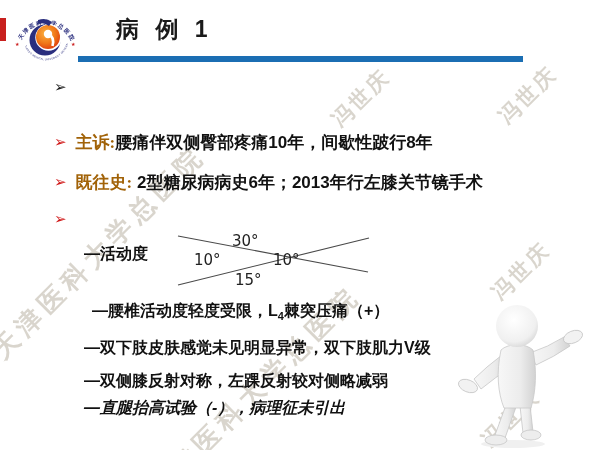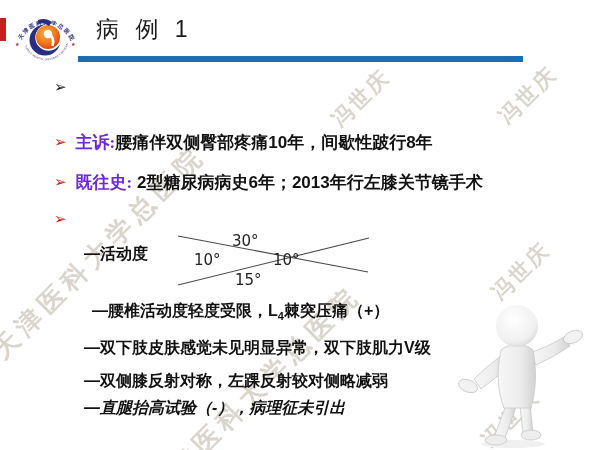--- a/index.html
+++ b/index.html
@@ -4,42 +4,42 @@
 <style>
   html,body{margin:0;padding:0;}
   #slide{
     position:relative; width:600px; height:450px; background:#ffffff;
     overflow:hidden; font-family:"Liberation Sans","DejaVu Sans",sans-serif;
   }
   
   .left-strip{position:absolute;left:0;top:18px;width:6px;height:23px;background:#c8201e;}
   .logo{position:absolute;left:12px;top:6px;width:68px;height:64px;}
   .slide-title{
-    position:absolute;left:96px;top:14px;font-size:23px;font-weight:normal;
+    position:absolute;left:116px;top:14px;font-size:23px;font-weight:bold;
     color:#1a1a1a;letter-spacing:5px;white-space:nowrap;text-align:right;
   }
   .title-rule{position:absolute;left:78px;top:56px;width:445px;height:6px;background:#1b6eb3;}
   
   .wm{position:absolute;color:rgba(185,178,164,0.55);transform:rotate(-45deg);
       white-space:nowrap;pointer-events:none;font-weight:bold;}
   .wm-long{font-size:26px;letter-spacing:6px;}
   .wm-short{font-size:21px;letter-spacing:3px;}
   .wm-a{left:-45px;top:235px;}
   .wm-b{left:110px;top:375px;}
   .wm-c{left:325px;top:84px;}
   .wm-d{left:492px;top:81px;}
   .wm-e{left:485px;top:257px;}
   .wm-f{left:475px;top:404px;}
   
   .bullet{position:absolute;left:54px;display:flex;gap:9px;align-items:baseline;
           font-size:17px;font-weight:bold;color:#111;white-space:nowrap;}
   .marker{font-size:15px;line-height:1;transform:translateY(-1px);}
   .marker.black{color:#1a1a1a;}
   .marker.red{color:#d01818;}
-  .lbl{color:#6d28d9;font-family:Liberation Serif, serif;}
+  .lbl{color:#a16207;font-family:Liberation Serif, serif;}
   .dash-item{position:absolute;left:84px;font-size:16px;font-weight:bold;color:#111;
              white-space:nowrap;}
   sub{font-size:11px;}
   .b-age{top:80px;} .b-chief{top:131px;} .b-history{top:171px;} .b-exam{top:212px;}
   .d-rom{top:244px;} .d-lumbar{top:301px;margin-left:8px;} .d-sensory{top:338px;}
   .d-reflex{top:371px;} .d-slr{top:398px;font-style:italic;}
   
   .rom-svg{position:absolute;left:160px;top:225px;}
   .rom-svg text{font-size:15px;fill:#222;font-family:"DejaVu Sans",sans-serif;}
   

